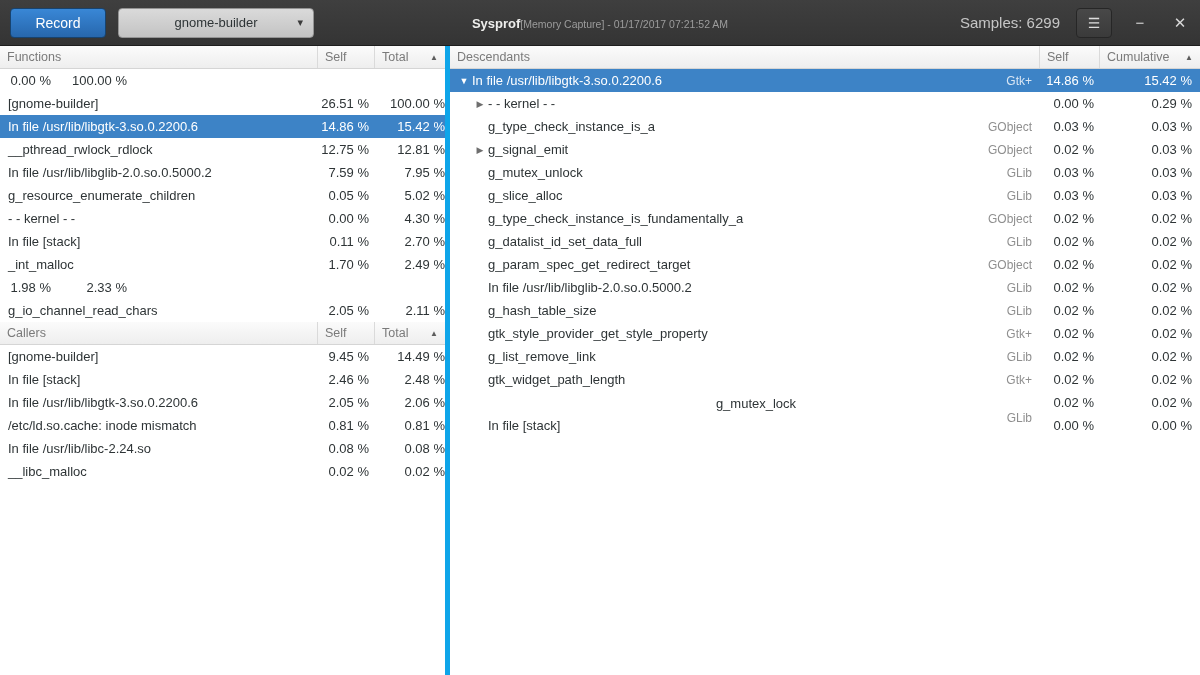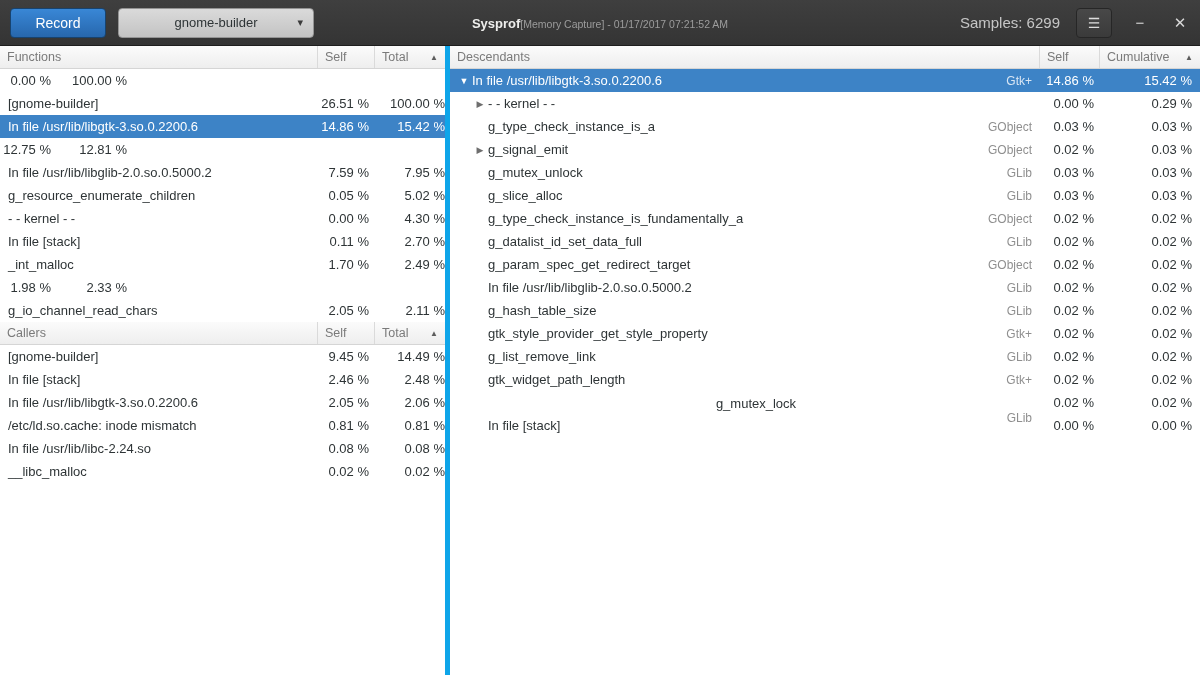--- a/index.html
+++ b/index.html
@@ -107,20 +107,21 @@
             <span class="c-name">[gnome-builder]</span>
             <span class="c-self">26.51 %</span>
             <span class="c-total">100.00 %</span>
           </div>
           <div class="trow selected">
             <span class="c-name">In file /usr/lib/libgtk-3.so.0.2200.6</span>
             <span class="c-self">14.86 %</span>
             <span class="c-total">15.42 %</span>
           </div>
           <div class="trow">
+            <span class="c-name">__pthread_rwlock_rdlock</span>
             <span class="c-self">12.75 %</span>
             <span class="c-total">12.81 %</span>
           </div>
           <div class="trow">
             <span class="c-name">In file /usr/lib/libglib-2.0.so.0.5000.2</span>
             <span class="c-self">7.59 %</span>
             <span class="c-total">7.95 %</span>
           </div>
           <div class="trow">
             <span class="c-name">g_resource_enumerate_children</span>

